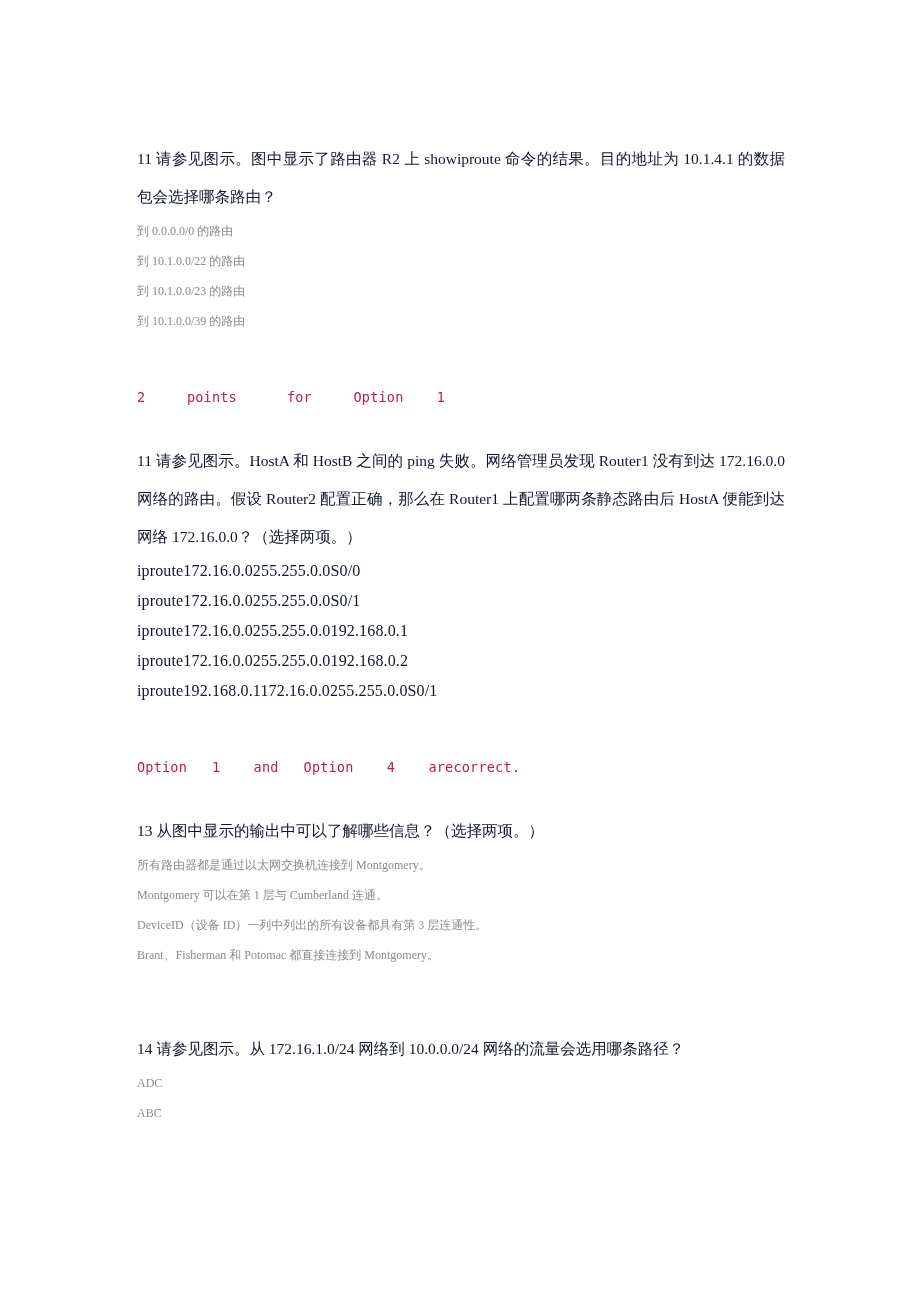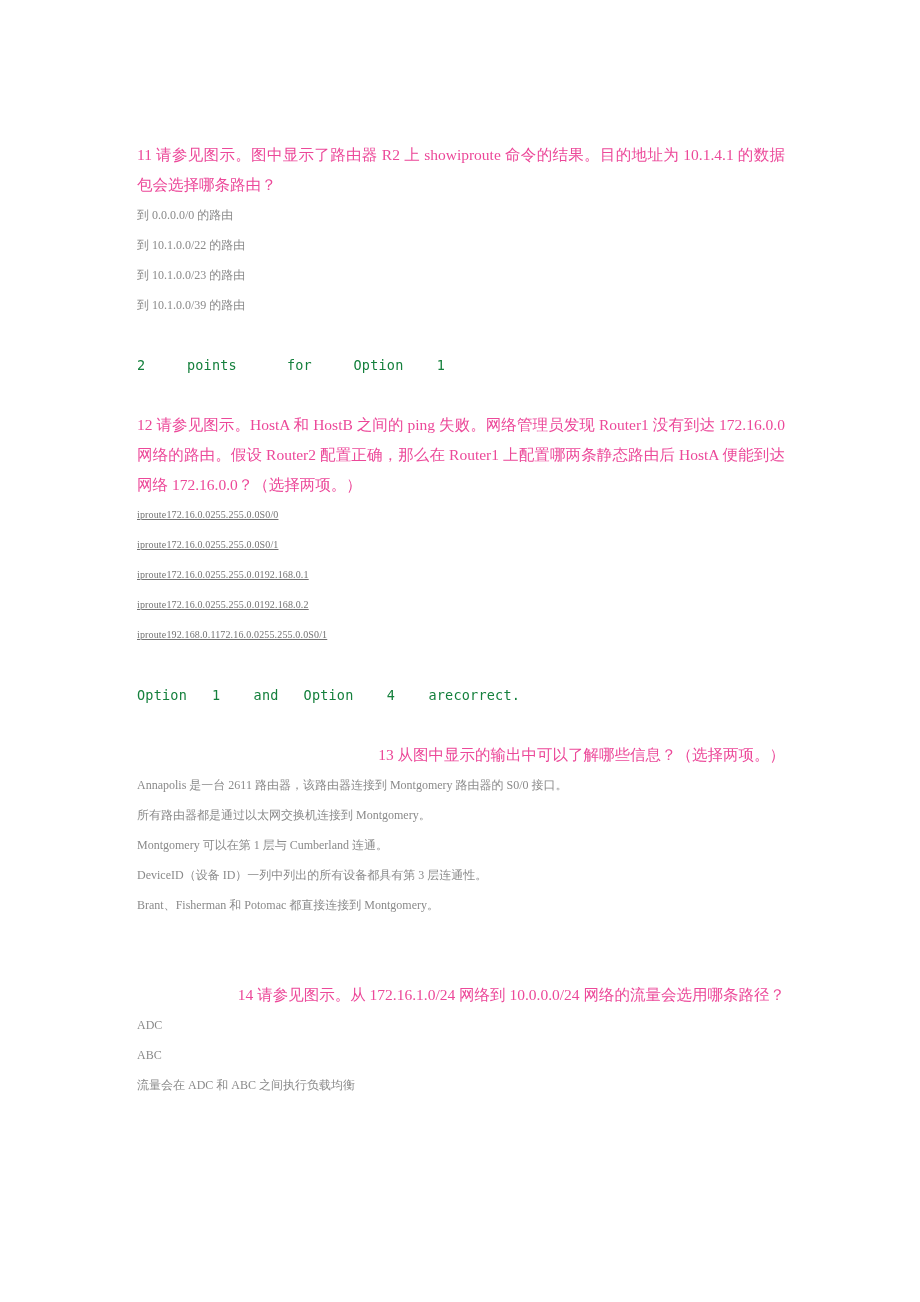--- a/index.html
+++ b/index.html
@@ -25,60 +25,60 @@
     padding: 140px 137px 0 137px;
   }
 
   .doc-body {
     width: 648px;
   }
 
   
   .para {
     font-size: 15.5px;
-    line-height: 30px;
-    color: #ec4899;
+    line-height: 38px;
+    color: #0f172a;
     text-align: justify;
     text-justify: inter-character;
     margin: 0;
     width: 648px;
     word-break: break-word;
   }
-  .para.nojust { text-align: right; font-family: Liberation Serif, serif; }
+  .para.nojust { text-align: left; font-family: Liberation Serif, serif; }
 
   
   .opt {
     font-size: 12px;
     line-height: 30px;
     height: 30px;
     color: #8a8a8a;
     white-space: pre;
   }
 
   
   .mono-opt {
     font-family: "Liberation Serif", "DejaVu Serif", serif;
-    font-size: 10px;
+    font-size: 16px;
     line-height: 30px;
     height: 30px;
-    color: #737373;
+    color: #0f172a;
     white-space: pre;
     letter-spacing: 0.15px;
-    text-decoration: underline;
   }
 
   
   .score-line {
     font-family: "DejaVu Sans Mono", "Liberation Mono", monospace;
     font-size: 13.5px;
     line-height: 30px;
     height: 30px;
-    color: #15803d;
+    color: #be185d;
     white-space: pre;
     letter-spacing: 0.2px;
+    margin-top: 16px;
   }
 
   
   .gap-block { height: 30px; }
 </style>
 </head>
 <body>
 
 <div class="page">
   <div class="doc-body">
@@ -88,43 +88,41 @@
       <div class="opt">到 0.0.0.0/0 的路由</div>
       <div class="opt">到 10.1.0.0/22 的路由</div>
       <div class="opt">到 10.1.0.0/23 的路由</div>
       <div class="opt">到 10.1.0.0/39 的路由</div>
       <div class="gap-block"></div>
       <div class="score-line">2     points      for     Option    1</div>
       <div class="gap-block"></div>
     </div>
 
     <div>
-      <p class="para">12 请参见图示。HostA 和 HostB 之间的 ping 失败。网络管理员发现 Router1 没有到达 172.16.0.0 网络的路由。假设 Router2 配置正确，那么在 Router1 上配置哪两条静态路由后 HostA 便能到达网络 172.16.0.0？（选择两项。）</p>
+      <p class="para">11 请参见图示。HostA 和 HostB 之间的 ping 失败。网络管理员发现 Router1 没有到达 172.16.0.0 网络的路由。假设 Router2 配置正确，那么在 Router1 上配置哪两条静态路由后 HostA 便能到达网络 172.16.0.0？（选择两项。）</p>
       <div class="mono-opt">iproute172.16.0.0255.255.0.0S0/0</div>
       <div class="mono-opt">iproute172.16.0.0255.255.0.0S0/1</div>
       <div class="mono-opt">iproute172.16.0.0255.255.0.0192.168.0.1</div>
       <div class="mono-opt">iproute172.16.0.0255.255.0.0192.168.0.2</div>
       <div class="mono-opt">iproute192.168.0.1172.16.0.0255.255.0.0S0/1</div>
       <div class="gap-block"></div>
       <div class="score-line">Option   1    and   Option    4    arecorrect.</div>
       <div class="gap-block"></div>
     </div>
 
     <div>
       <p class="para nojust">13 从图中显示的输出中可以了解哪些信息？（选择两项。）</p>
-      <div class="opt">Annapolis 是一台 2611 路由器，该路由器连接到 Montgomery 路由器的 S0/0 接口。</div>
       <div class="opt">所有路由器都是通过以太网交换机连接到 Montgomery。</div>
       <div class="opt">Montgomery 可以在第 1 层与 Cumberland 连通。</div>
       <div class="opt">DeviceID（设备 ID）一列中列出的所有设备都具有第 3 层连通性。</div>
       <div class="opt">Brant、Fisherman 和 Potomac 都直接连接到 Montgomery。</div>
       <div class="gap-block"></div>
       <div class="gap-block"></div>
     </div>
 
     <div>
       <p class="para nojust">14 请参见图示。从 172.16.1.0/24 网络到 10.0.0.0/24 网络的流量会选用哪条路径？</p>
       <div class="opt">ADC</div>
       <div class="opt">ABC</div>
-      <div class="opt">流量会在 ADC 和 ABC 之间执行负载均衡</div>
     </div>
 
   </div>
 </div>
 
 </body></html>

